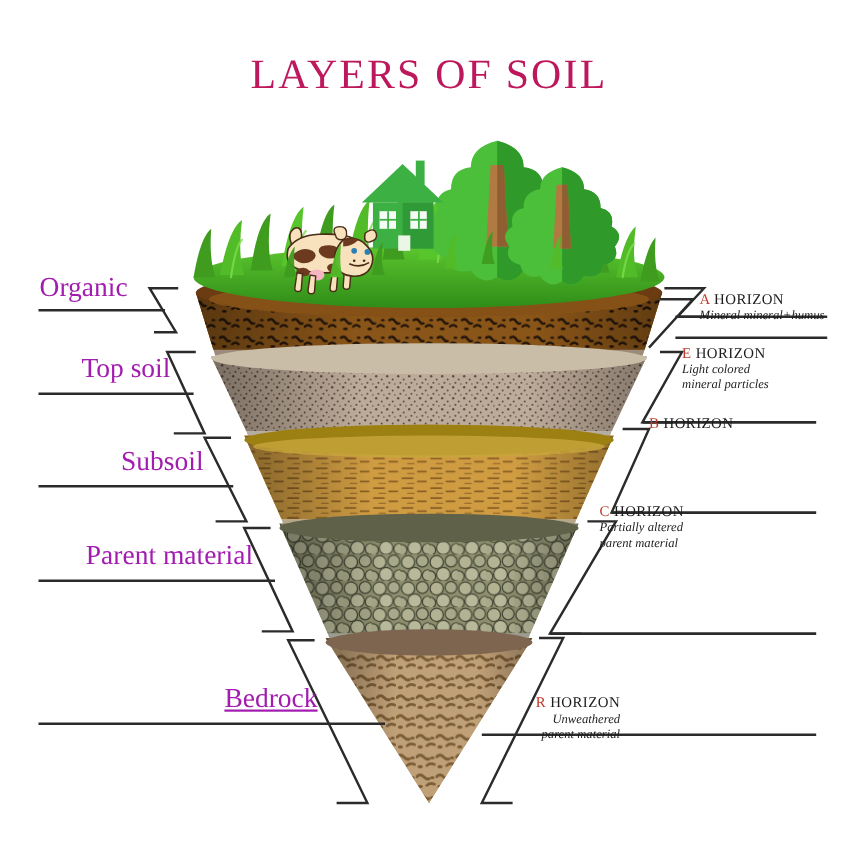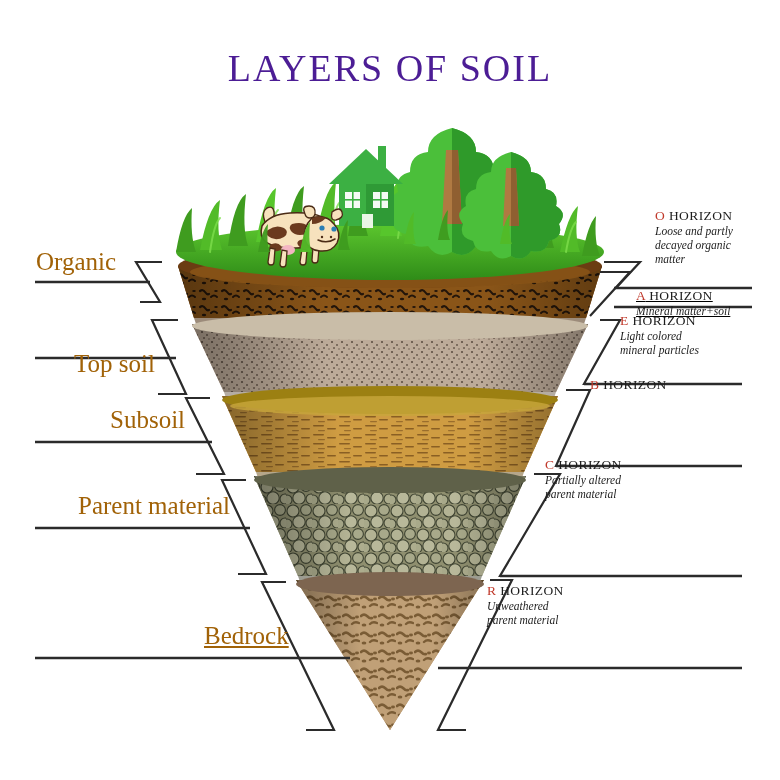--- a/index.html
+++ b/index.html
@@ -2,44 +2,44 @@
 <html><head>
 <meta charset="utf-8">
 <style>
   html,body{margin:0;padding:0;background:#ffffff;}
   body{width:780px;height:780px;overflow:hidden;
        font-family:"Liberation Serif", serif;}
   #stage{position:relative;width:780px;height:780px;background:#fff;}
 
   .title{position:absolute;left:0;top:46px;width:780px;text-align:center;
          font-family:"Liberation Serif", serif;font-size:38px;letter-spacing:2px;
-         color:#4c1d95;font-weight:400;}
+         color:#be185d;font-weight:400;}
 
   svg.art{position:absolute;left:0;top:0;width:780px;height:780px;}
 
   
   .lbl-left{position:absolute;font-family:"Liberation Serif", serif;
-            font-size:25px;color:#a16207;font-style:italic;white-space:nowrap;}
+            font-size:25px;color:#a21caf;font-style:italic;white-space:nowrap;}
   .lbl-left.organic{left:36px;top:248px;font-style:normal;}
-  .lbl-left.topsoil{left:74px;top:322px;font-style:normal;margin-top:28px;}
+  .lbl-left.topsoil{left:74px;top:322px;font-style:normal;}
   .lbl-left.subsoil{left:110px;top:406px;font-style:normal;text-align:center;}
   .lbl-left.parent{left:78px;top:492px;font-style:normal;}
   .lbl-left.bedrock{left:204px;top:622px;font-style:normal;text-decoration:underline;}
 
   
   .hz{position:absolute;font-family:"Liberation Serif", serif;white-space:nowrap;}
   .hz .head{font-size:13.5px;color:#1c1c1c;letter-spacing:.4px;}
   .hz .head b{color:#c0392b;font-weight:400;}
   .hz .desc{font-size:11.5px;color:#1c1c1c;line-height:1.22;font-style:italic;}
   .hz-o{left:655px;top:208px;}
-  .hz-a{left:636px;top:288px;text-decoration:underline;}
+  .hz-a{left:636px;top:264px;}
   .hz-e{left:620px;top:313px;}
   .hz-b{left:590px;top:377px;}
   .hz-c{left:545px;top:457px;}
-  .hz-r{left:487px;top:583px;}
+  .hz-r{left:487px;top:631px;text-align:right;}
 </style>
 </head>
 <body>
 
 <div id="stage">
 
   <div class="title">LAYERS OF SOIL</div>
 
   <svg class="art" viewBox="0 0 780 780">
     <defs>
@@ -295,32 +295,26 @@
       <line x1="438" y1="668" x2="742" y2="668"></line>
     </g>
   </svg>
 
   <div class="lbl-left organic">Organic</div>
   <div class="lbl-left topsoil">Top soil</div>
   <div class="lbl-left subsoil">Subsoil</div>
   <div class="lbl-left parent">Parent material</div>
   <div class="lbl-left bedrock">Bedrock</div>
 
-  <div class="hz hz-o">
-    <div class="head">
-      <b>O</b><span> HORIZON</span>
-    </div>
-    <div class="desc">Loose and partly<br>decayed organic<br>matter</div>
-  </div>
 
   <div class="hz hz-a">
     <div class="head">
       <b>A</b><span> HORIZON</span>
     </div>
-    <div class="desc">Mineral matter+soil</div>
+    <div class="desc">Mineral mineral+humus</div>
   </div>
 
   <div class="hz hz-e">
     <div class="head">
       <b>E</b><span> HORIZON</span>
     </div>
     <div class="desc">Light colored<br>mineral particles</div>
   </div>
 
   <div class="hz hz-b">

